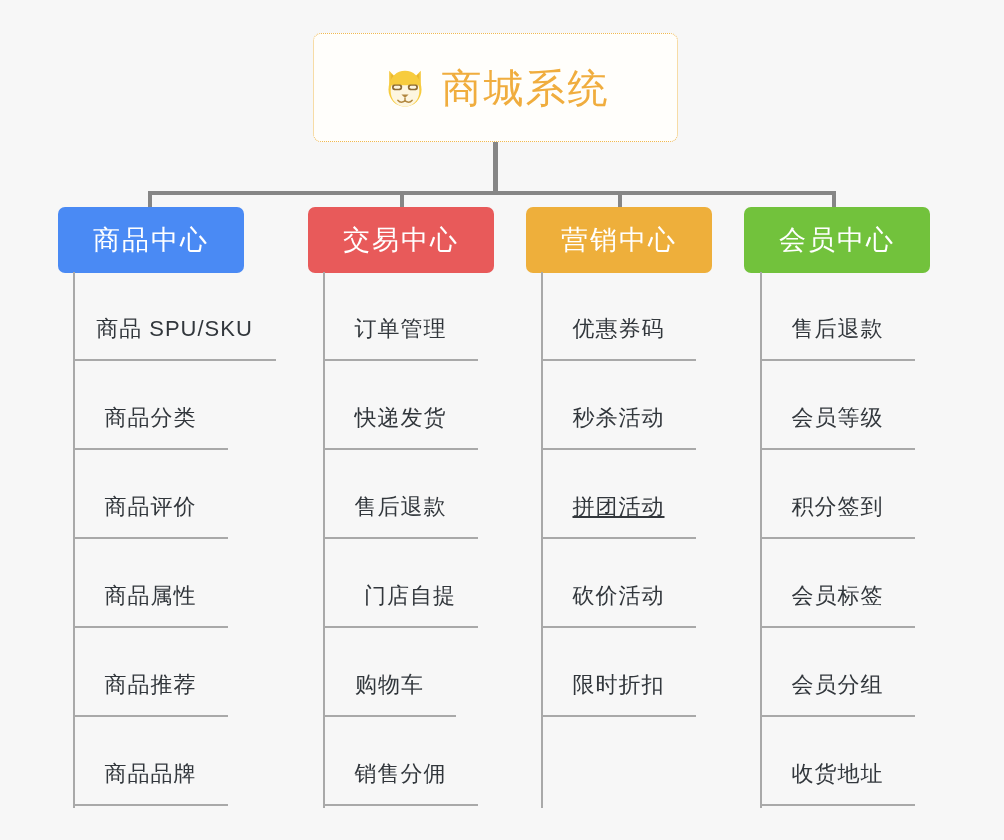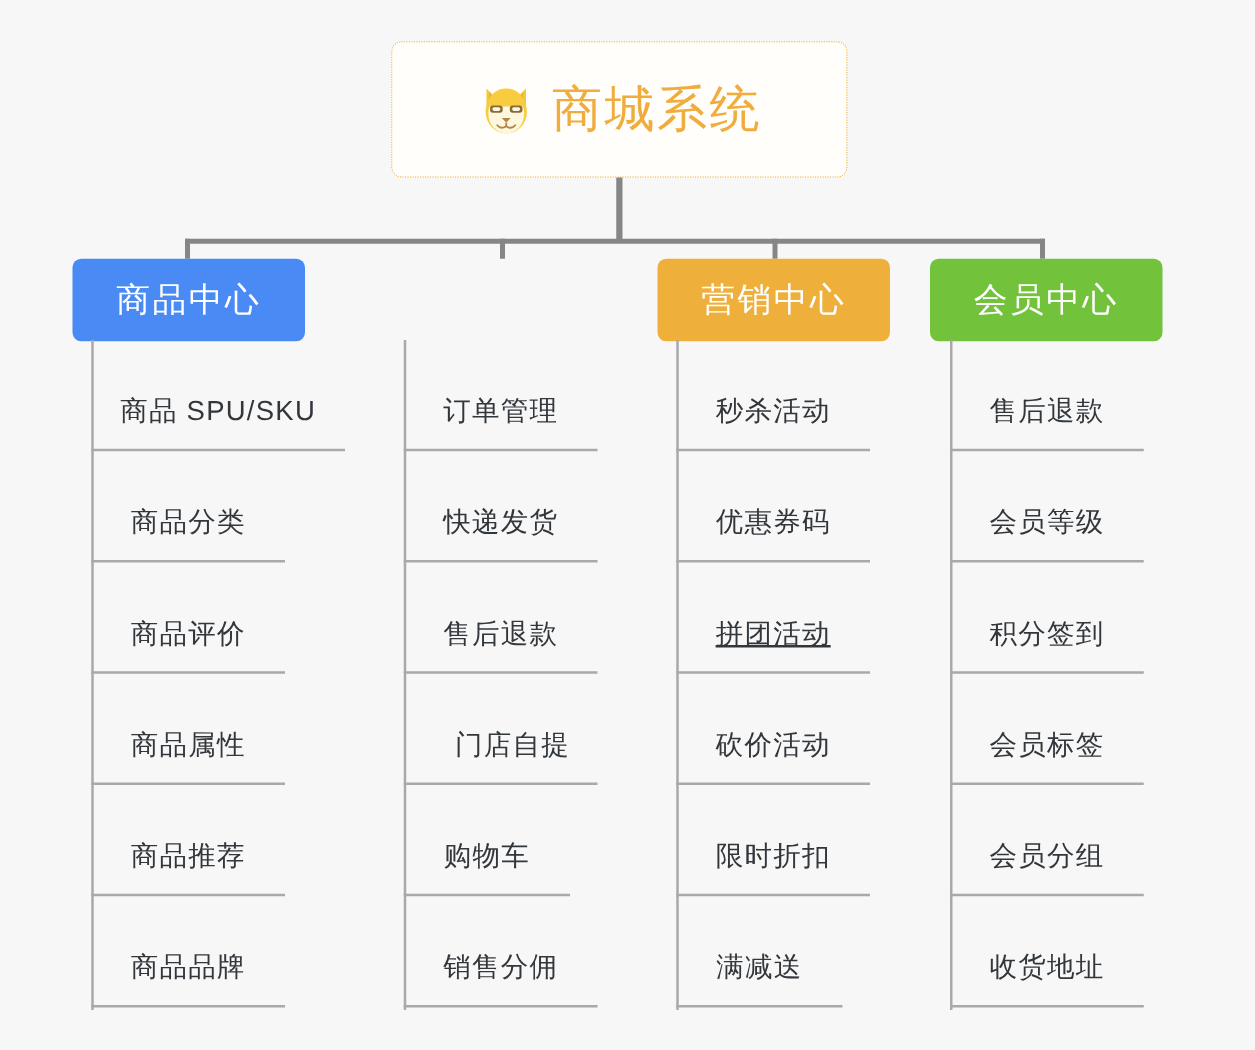--- a/index.html
+++ b/index.html
@@ -132,20 +132,23 @@
   <div class="conn conn-h" style="left: 148px; top: 191px; width: 688px; height: 4px; background: rgb(134, 134, 134);"></div>
 
   <div class="conn conn-v" style="left: 148px; top: 191px; width: 4px; height: 16px; background: rgb(134, 134, 134);"></div>
   <div class="conn conn-v" style="left: 400px; top: 191px; width: 4px; height: 16px; background: rgb(134, 134, 134);"></div>
   <div class="conn conn-v" style="left: 618px; top: 191px; width: 4px; height: 16px; background: rgb(134, 134, 134);"></div>
   <div class="conn conn-v" style="left: 832px; top: 191px; width: 4px; height: 16px; background: rgb(134, 134, 134);"></div>
 
   <div class="cat-box" style="left: 58px; top: 207px; width: 186px; background-color: rgb(74, 138, 244);">
     <span>商品中心</span>
   </div>
+  <div class="cat-box" style="left: 308px; top: 207px; width: 186px; background-color: rgb(232, 90, 90);">
+    <span>交易中心</span>
+  </div>
   <div class="cat-box" style="left: 526px; top: 207px; width: 186px; background-color: rgb(238, 175, 59);">
     <span>营销中心</span>
   </div>
   <div class="cat-box" style="left: 744px; top: 207px; width: 186px; background-color: rgb(114, 194, 60);">
     <span>会员中心</span>
   </div>
 
   <div class="leaf-col" style="left:73px; width:203px;">
     <div class="leaf-spine" style="height: 536px; background: rgb(169, 169, 169);"></div>
     <div class="leaf-item" style="width: 203px; border-bottom-color: rgb(169, 169, 169);">
@@ -186,37 +189,34 @@
       <span class="leaf-label" style="color: rgb(50, 55, 60);">购物车</span>
     </div>
     <div class="leaf-item" style="width: 155px; border-bottom-color: rgb(169, 169, 169);">
       <span class="leaf-label" style="color: rgb(50, 55, 60);">销售分佣</span>
     </div>
   </div>
 
   <div class="leaf-col" style="left:541px; width:155px;">
     <div class="leaf-spine" style="height: 536px; background: rgb(169, 169, 169);"></div>
     <div class="leaf-item" style="width: 155px; border-bottom-color: rgb(169, 169, 169);">
+      <span class="leaf-label" style="color: rgb(50, 55, 60);">优惠券码</span>
+    </div>
+    <div class="leaf-item" style="width: 155px; border-bottom-color: rgb(169, 169, 169);">
       <span class="leaf-label" style="color: rgb(50, 55, 60);">秒杀活动</span>
     </div>
     <div class="leaf-item" style="width: 155px; border-bottom-color: rgb(169, 169, 169);">
-      <span class="leaf-label" style="color: rgb(50, 55, 60);">优惠券码</span>
-    </div>
-    <div class="leaf-item" style="width: 155px; border-bottom-color: rgb(169, 169, 169);">
       <span class="leaf-label" style="color: rgb(50, 55, 60); text-decoration: underline;">拼团活动</span>
     </div>
     <div class="leaf-item" style="width: 155px; border-bottom-color: rgb(169, 169, 169);">
       <span class="leaf-label" style="color: rgb(50, 55, 60);">砍价活动</span>
     </div>
     <div class="leaf-item" style="width: 155px; border-bottom-color: rgb(169, 169, 169);">
       <span class="leaf-label" style="color: rgb(50, 55, 60);">限时折扣</span>
     </div>
-    <div class="leaf-item" style="width: 133px; border-bottom-color: rgb(169, 169, 169);">
-      <span class="leaf-label" style="color: rgb(50, 55, 60);">满减送</span>
-    </div>
   </div>
 
   <div class="leaf-col" style="left:760px; width:155px;">
     <div class="leaf-spine" style="height: 536px; background: rgb(169, 169, 169);"></div>
     <div class="leaf-item" style="width: 155px; border-bottom-color: rgb(169, 169, 169);">
       <span class="leaf-label" style="color: rgb(50, 55, 60);">售后退款</span>
     </div>
     <div class="leaf-item" style="width: 155px; border-bottom-color: rgb(169, 169, 169);">
       <span class="leaf-label" style="color: rgb(50, 55, 60);">会员等级</span>
     </div>

